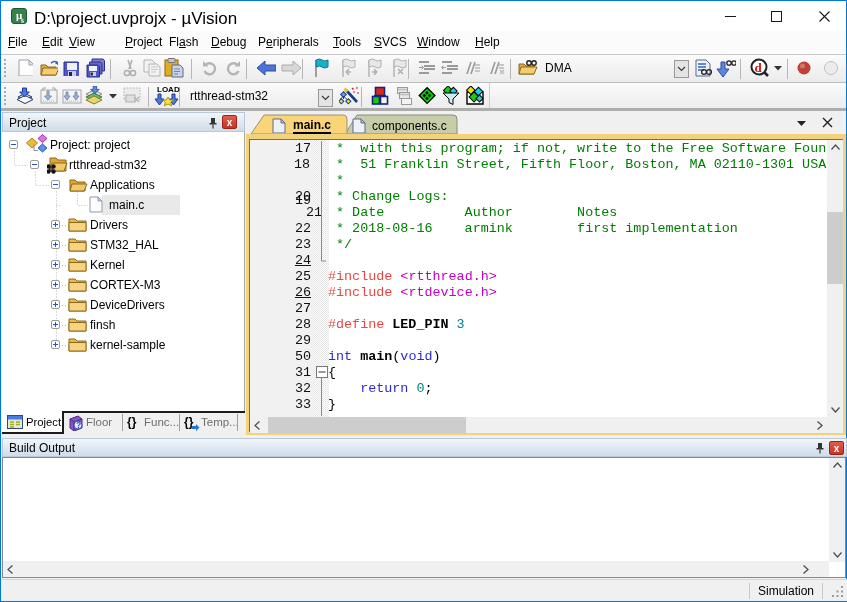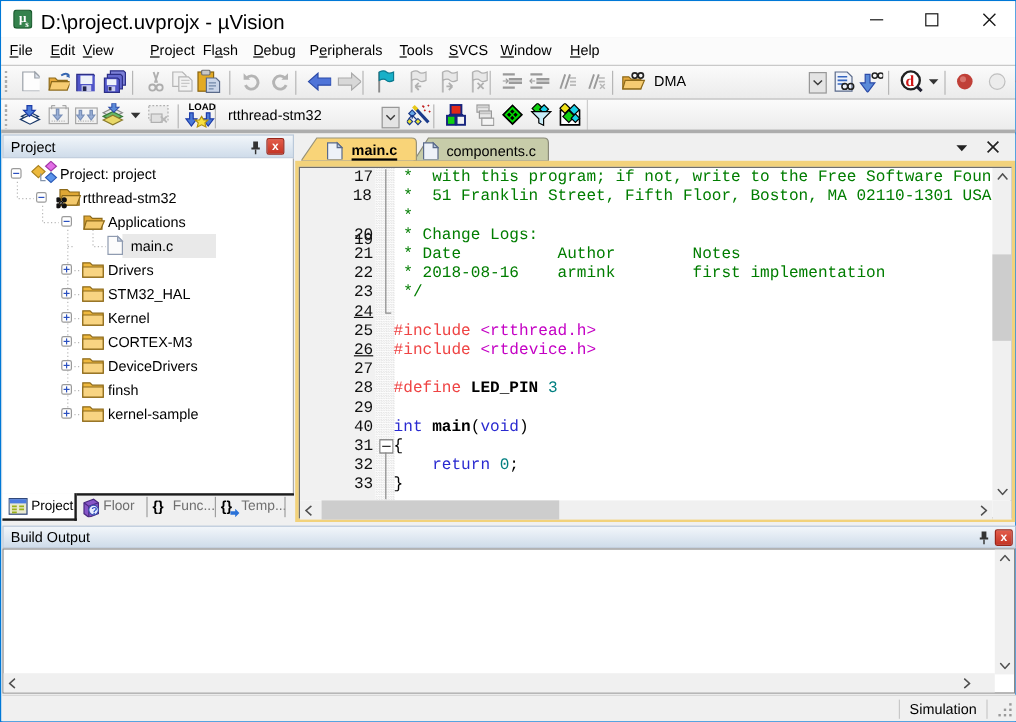--- a/index.html
+++ b/index.html
@@ -500,30 +500,30 @@
   <div class="abs" style="left:245px;top:133px;width:600px;height:301px;background:#f2d27b;"></div>
 
   <div class="abs" id="edframe" style="left:248px;top:138px;width:594px;height:293px;">
     <div class="abs" style="left:0;top:0;width:63px;height:277px;background:#f1f1f1;"></div>
     <div class="abs" style="left:63px;top:0;width:16px;height:277px;background-image:conic-gradient(#e6e6e6 25%,#fdfdfd 0 50%,#e6e6e6 0 75%,#fdfdfd 0);background-size:2px 2px;"></div>
     <div id="edlines">
       <div class="ln" style="left:1px;top:1px;">17</div>
       <div class="ln" style="left:0;top:17px;">18</div>
       <div class="ln" style="left:1px;top:33px;margin-top:20px;">19</div>
       <div class="ln" style="left:1px;top:49px;">20</div>
-      <div class="ln" style="left:1px;top:65px;padding-left:20px;">21</div>
+      <div class="ln" style="left:12px;top:65px;padding-left:20px;">21</div>
       <div class="ln" style="left:1px;top:81px;">22</div>
       <div class="ln" style="left:1px;top:97px;">23</div>
       <div class="ln" style="left:1px;top:113px;text-decoration:underline;">24</div>
       <div class="ln" style="left:1px;top:129px;">25</div>
       <div class="ln" style="left:1px;top:145px;text-decoration:underline;">26</div>
       <div class="ln" style="left:1px;top:161px;">27</div>
       <div class="ln" style="left:1px;top:177px;">28</div>
       <div class="ln" style="left:1px;top:193px;">29</div>
-      <div class="ln" style="left:1px;top:209px;">40</div>
+      <div class="ln" style="left:1px;top:209px;">50</div>
       <div class="ln" style="left:1px;top:225px;">31</div>
       <div class="ln" style="left:1px;top:241px;">32</div>
       <div class="ln" style="left:1px;top:257px;">33</div>
 
       <svg style="position:absolute;left:66px;top:0" width="12" height="277">
         <path d="M5.5 1 V121 H10" fill="none" stroke="#8a8a8a"></path>
         <rect x="0.5" y="226.5" width="11" height="11" fill="#fff" stroke="#777"></rect>
         <path d="M2.5 232 h7" stroke="#333"></path>
         <path d="M5.5 237 V276" fill="none" stroke="#8a8a8a"></path>
       </svg>

